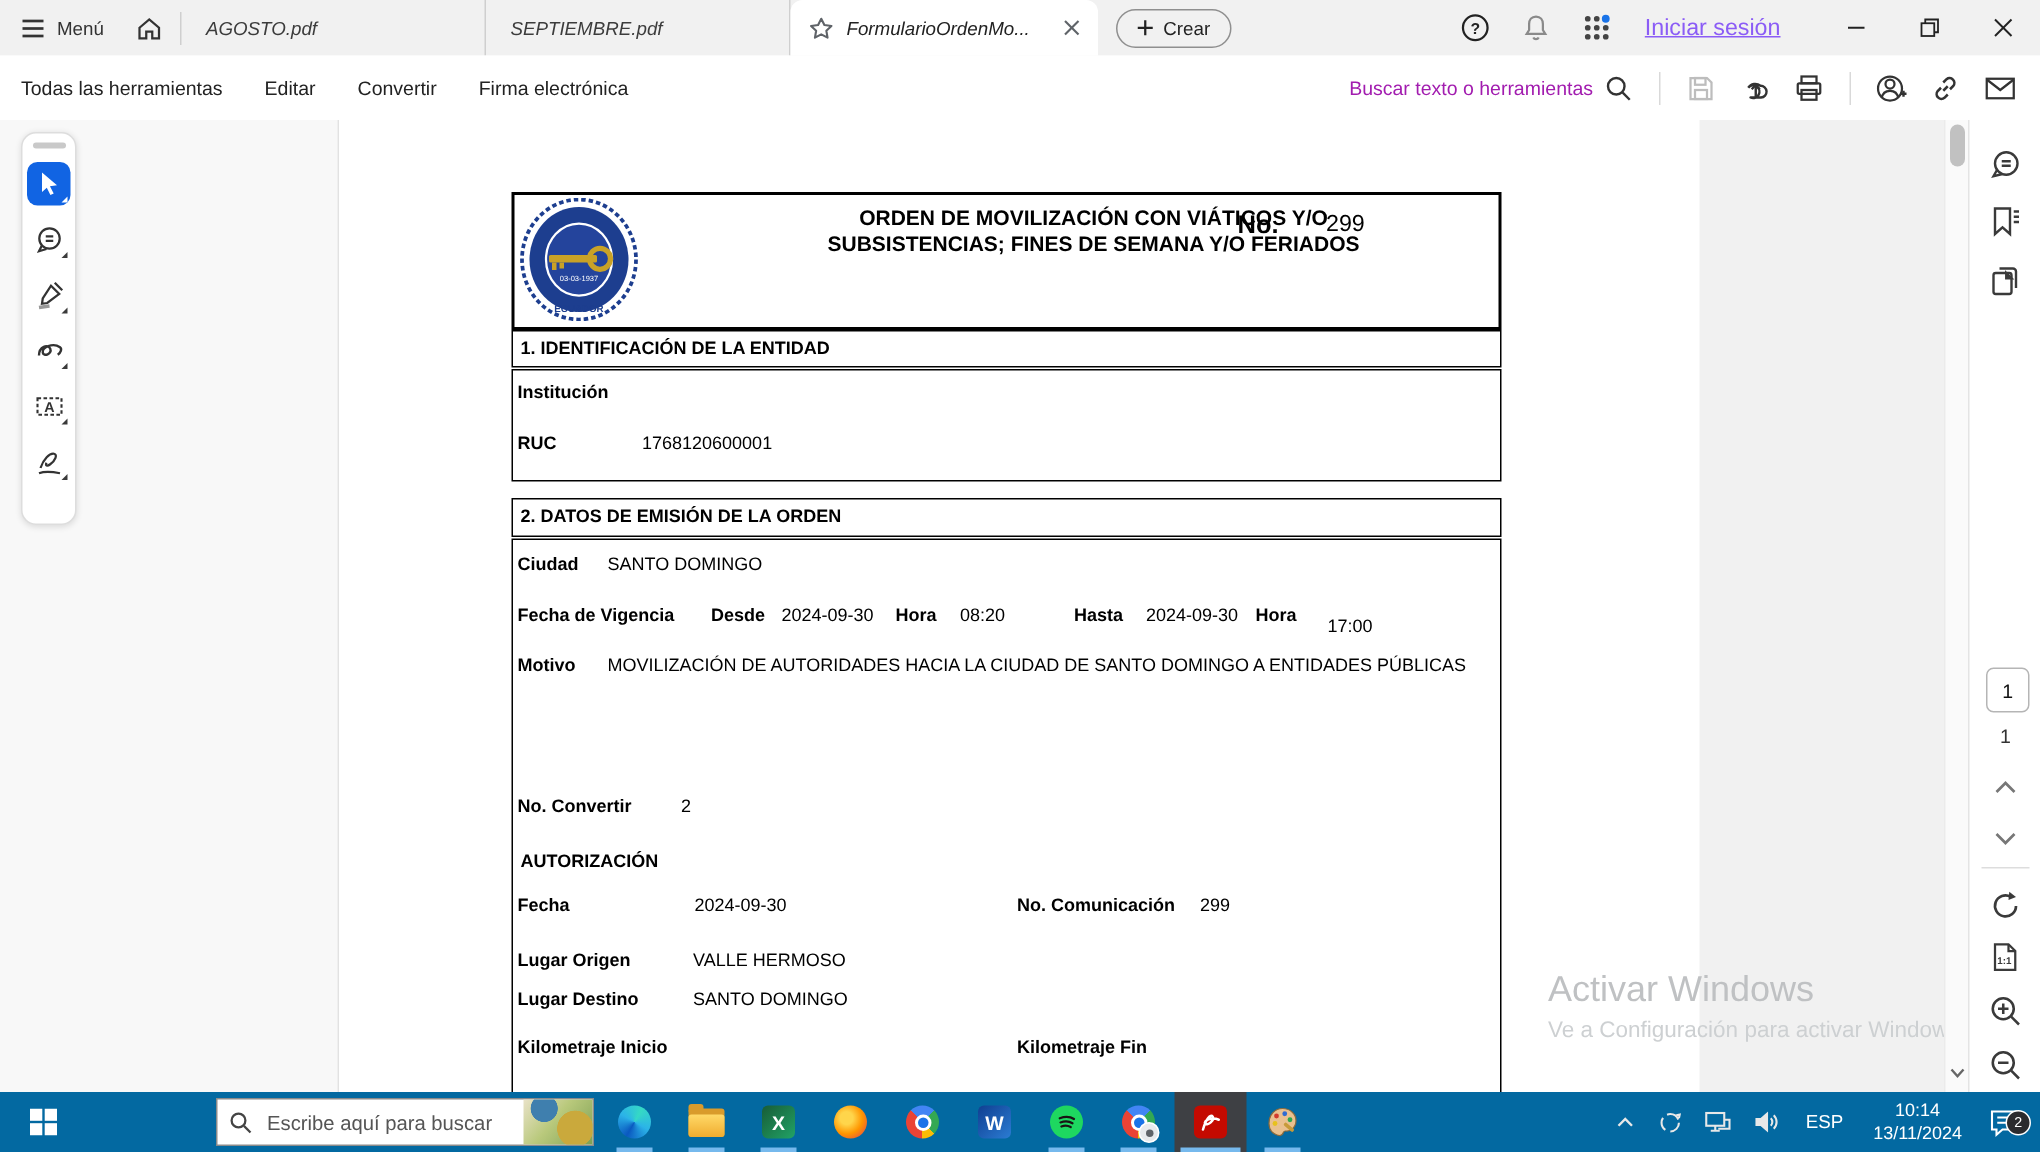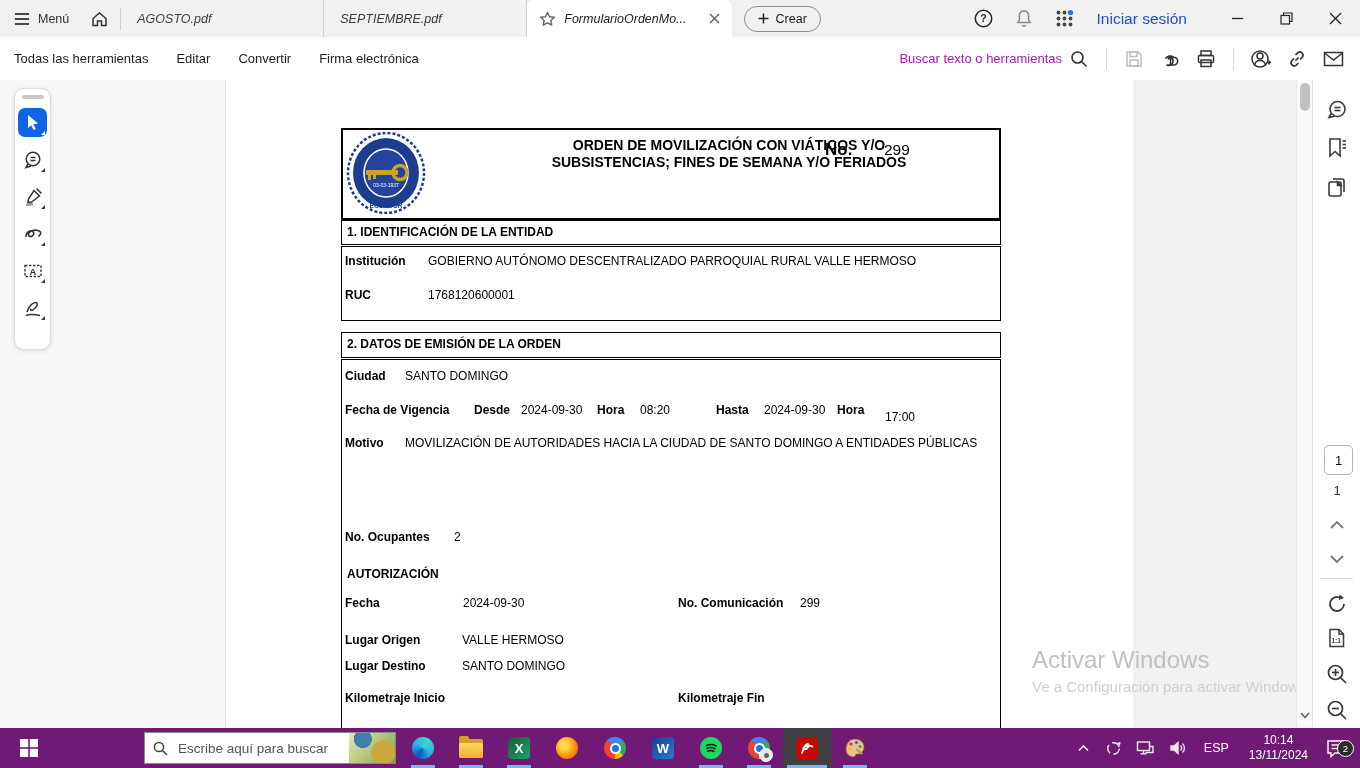--- a/index.html
+++ b/index.html
@@ -18,21 +18,21 @@
   .tab{height:37px;display:flex;align-items:center;gap:8px;padding:0 16px;font-size:12.5px;
        color:#3c3c3c;min-width:170px;font-style:italic;}
   .tab.inactive{border-right:1px solid #cfcfcf;}
   .tab.active{background:#fff;border-radius:8px 8px 0 0;color:#222;min-width:0;padding:0 12px;}
   .tab .close{margin-left:14px;}
   .crear-btn{margin-left:12px;height:26px;border:1px solid #8f8f8f;border-radius:14px;
              background:transparent;display:flex;align-items:center;gap:7px;padding:0 13px;
              font-size:12.5px;color:#222;font-family:"Liberation Sans",sans-serif;}
   .tb-right{margin-left:auto;display:flex;align-items:center;}
   .tb-ic{padding:0 11px;height:37px;display:flex;align-items:center;}
-  .signin{font-size:15.5px;color:#1d4ed8;margin:0 26px 0 12px;}
+  .signin{font-size:15.5px;color:#8b5cf6;margin:0 26px 0 12px;text-decoration:underline;}
   .winctl{width:49px;height:37px;display:flex;align-items:center;justify-content:center;}
 
   
   .toolbar{position:absolute;left:0;top:37px;width:1360px;height:43px;background:#fff;
            border-bottom:1px solid #d9d9d9;display:flex;align-items:center;}
   .tool-item{font-size:13px;color:#222;margin-left:28px;}
   .tool-item:first-child{margin-left:14px;}
   .tbr{margin-left:auto;display:flex;align-items:center;gap:6px;padding-right:12px;}
   .search-tool{display:flex;align-items:center;gap:8px;font-size:13px;color:#a21caf;margin-right:6px;}
   .tl-sep{width:1px;height:22px;background:#d9d9d9;margin:0 6px;}
@@ -79,21 +79,21 @@
          display:flex;flex-direction:column;align-items:center;padding-top:6px;box-sizing:border-box;}
   .lr-handle{width:22px;height:4px;border-radius:2px;background:#c9c9c9;margin-bottom:5px;}
   .lr-cell{position:relative;width:29px;height:29px;border-radius:7px;margin:4px 0;
            display:flex;align-items:center;justify-content:center;}
   .lr-cell.active{background:#1164e3;}
   .tri{position:absolute;right:2px;bottom:2px;width:0;height:0;
        border-left:4px solid transparent;border-bottom:4px solid #3a3a3a;}
   .lr-cell.active .tri{border-bottom-color:#fff;}
 
   
-  .taskbar{position:absolute;left:0;top:728px;width:1360px;height:40px;background:#701a75;}
+  .taskbar{position:absolute;left:0;top:728px;width:1360px;height:40px;background:#0369a1;}
   .start{position:absolute;left:0;top:0;width:58px;height:40px;display:flex;align-items:center;justify-content:center;}
   .tsearch{position:absolute;left:144px;top:4px;width:252px;height:32px;background:#fff;
            border:1px solid #8a8a8a;display:flex;align-items:center;box-sizing:border-box;}
   .tsearch input{border:none;outline:none;flex:1;font-size:13.5px;color:#444;background:transparent;
                  font-family:"Liberation Sans",sans-serif;min-width:0;}
   .tsearch input::placeholder{color:#555;}
   .bimg{width:46px;height:30px;background:
         radial-gradient(circle at 30% 20%,#3f7fae 0 22%,transparent 23%),
         radial-gradient(circle at 75% 65%,#caa93c 0 30%,transparent 31%),
         linear-gradient(130deg,#e9e2c8 0%,#b9c97c 45%,#7d9f53 100%);}
@@ -322,21 +322,20 @@
       </div>
       <div class="doc-title">ORDEN DE MOVILIZACIÓN CON VIÁTICOS Y/O SUBSISTENCIAS; FINES DE SEMANA Y/O FERIADOS</div>
       <div class="doc-no-lbl">No.</div>
       <div class="doc-no-val">299</div>
 
       <div class="fbox thin" style="left:115px;top:140px;width:658px;height:23px;">
         <div class="sec-head">1. IDENTIFICACIÓN DE LA ENTIDAD</div>
       </div>
       <div class="fbox thin" style="left:115px;top:166px;width:658px;height:73px;"></div>
       <span class="lbl" style="left:119px;top:174px;">Institución</span>
-      <span class="val" style="left:202px;top:174px;">GOBIERNO AUTÓNOMO DESCENTRALIZADO PARROQUIAL RURAL VALLE HERMOSO</span>
       <span class="lbl" style="left:119px;top:208px;">RUC</span>
       <span class="val" style="left:202px;top:208px;">1768120600001</span>
 
       <div class="fbox thin" style="left:115px;top:252px;width:658px;height:24px;">
         <div class="sec-head">2. DATOS DE EMISIÓN DE LA ORDEN</div>
       </div>
       <div class="fbox thin" style="left:115px;top:279px;width:658px;height:372px;"></div>
 
       <span class="lbl" style="left:119px;top:289px;">Ciudad</span>
       <span class="val" style="left:179px;top:289px;">SANTO DOMINGO</span>
@@ -347,21 +346,21 @@
       <span class="lbl" style="left:371px;top:323px;">Hora</span>
       <span class="val" style="left:414px;top:323px;">08:20</span>
       <span class="lbl" style="left:490px;top:323px;">Hasta</span>
       <span class="val" style="left:538px;top:323px;">2024-09-30</span>
       <span class="lbl" style="left:611px;top:323px;">Hora</span>
       <span class="val" style="left:659px;top:330px;">17:00</span>
 
       <span class="lbl" style="left:119px;top:356px;">Motivo</span>
       <span class="val" style="left:179px;top:356px;">MOVILIZACIÓN DE AUTORIDADES HACIA LA CIUDAD DE SANTO DOMINGO A ENTIDADES PÚBLICAS</span>
 
-      <span class="lbl" style="left:119px;top:450px;">No. Ocupantes</span>
+      <span class="lbl" style="left:119px;top:450px;">No. Convertir</span>
       <span class="val" style="left:228px;top:450px;">2</span>
 
       <span class="lbl" style="left:121px;top:487px;">AUTORIZACIÓN</span>
 
       <span class="lbl" style="left:119px;top:516px;">Fecha</span>
       <span class="val" style="left:237px;top:516px;">2024-09-30</span>
       <span class="lbl" style="left:452px;top:516px;">No. Comunicación</span>
       <span class="val" style="left:574px;top:516px;">299</span>
 
       <span class="lbl" style="left:119px;top:553px;">Lugar Origen</span>

